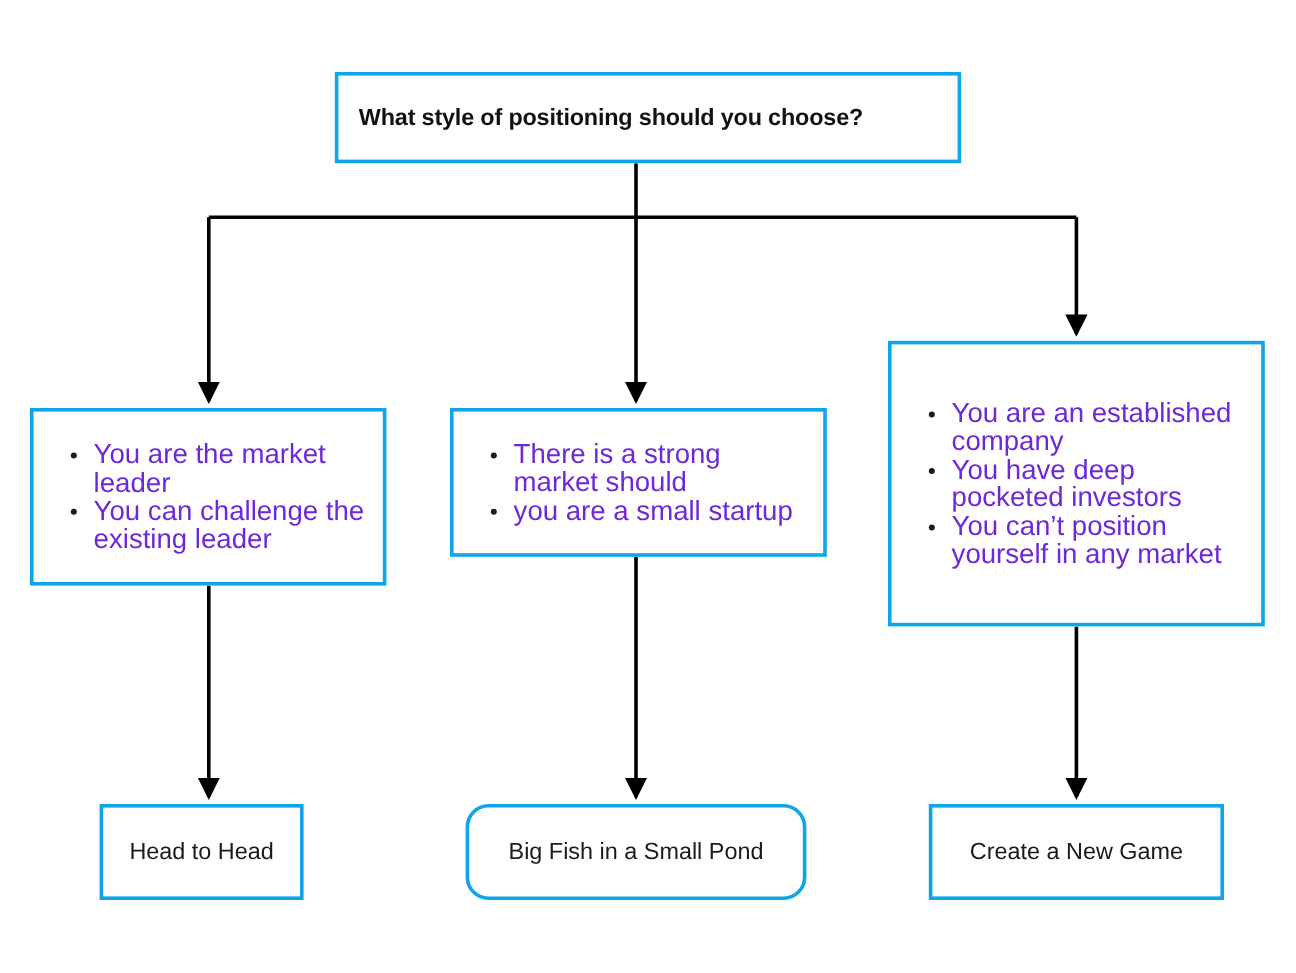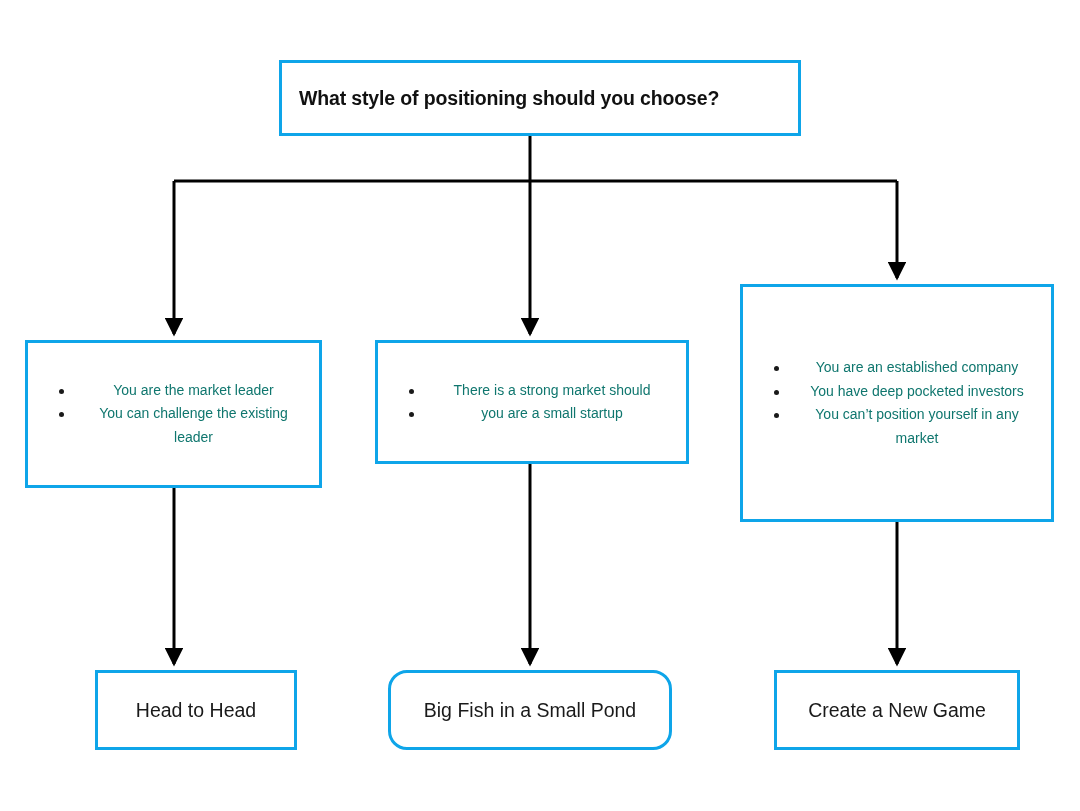--- a/index.html
+++ b/index.html
@@ -59,45 +59,44 @@
 
   .bullets {
     list-style: none;
     margin: 0;
     padding: 0 10px 0 26px;
     width: 100%;
     box-sizing: border-box;
   }
   .bullets li {
     position: relative;
-    font-size: 14px;
+    font-size: 23px;
     line-height: 23.5px;
-    color: #0f766e;
+    color: #6d28d9;
     padding-left: 24px;
     margin: 0;
-    text-align: center;
   }
   .bullets li::before {
     content: "";
     position: absolute;
     left: 5px;
     top: 10px;
     width: 5px;
     height: 5px;
     border-radius: 50%;
     background: #1a1a1a;
   }
   
   .node-outcome {
     display: flex;
     align-items: center;
     height: 80px;
     top: 670px;
   }
-  .out-left  { left: 95px;  width: 202px; }
+  .out-left  { left: 83px;  width: 170px; }
   .out-mid   { left: 388px; width: 284px; border-radius: 19px; }
   .out-right { left: 774px; width: 246px; }
 
   .outcome-text {
     width: 100%;
     text-align: center;
     font-size: 19.5px;
     color: #1a1a1a;
   }
 </style>

